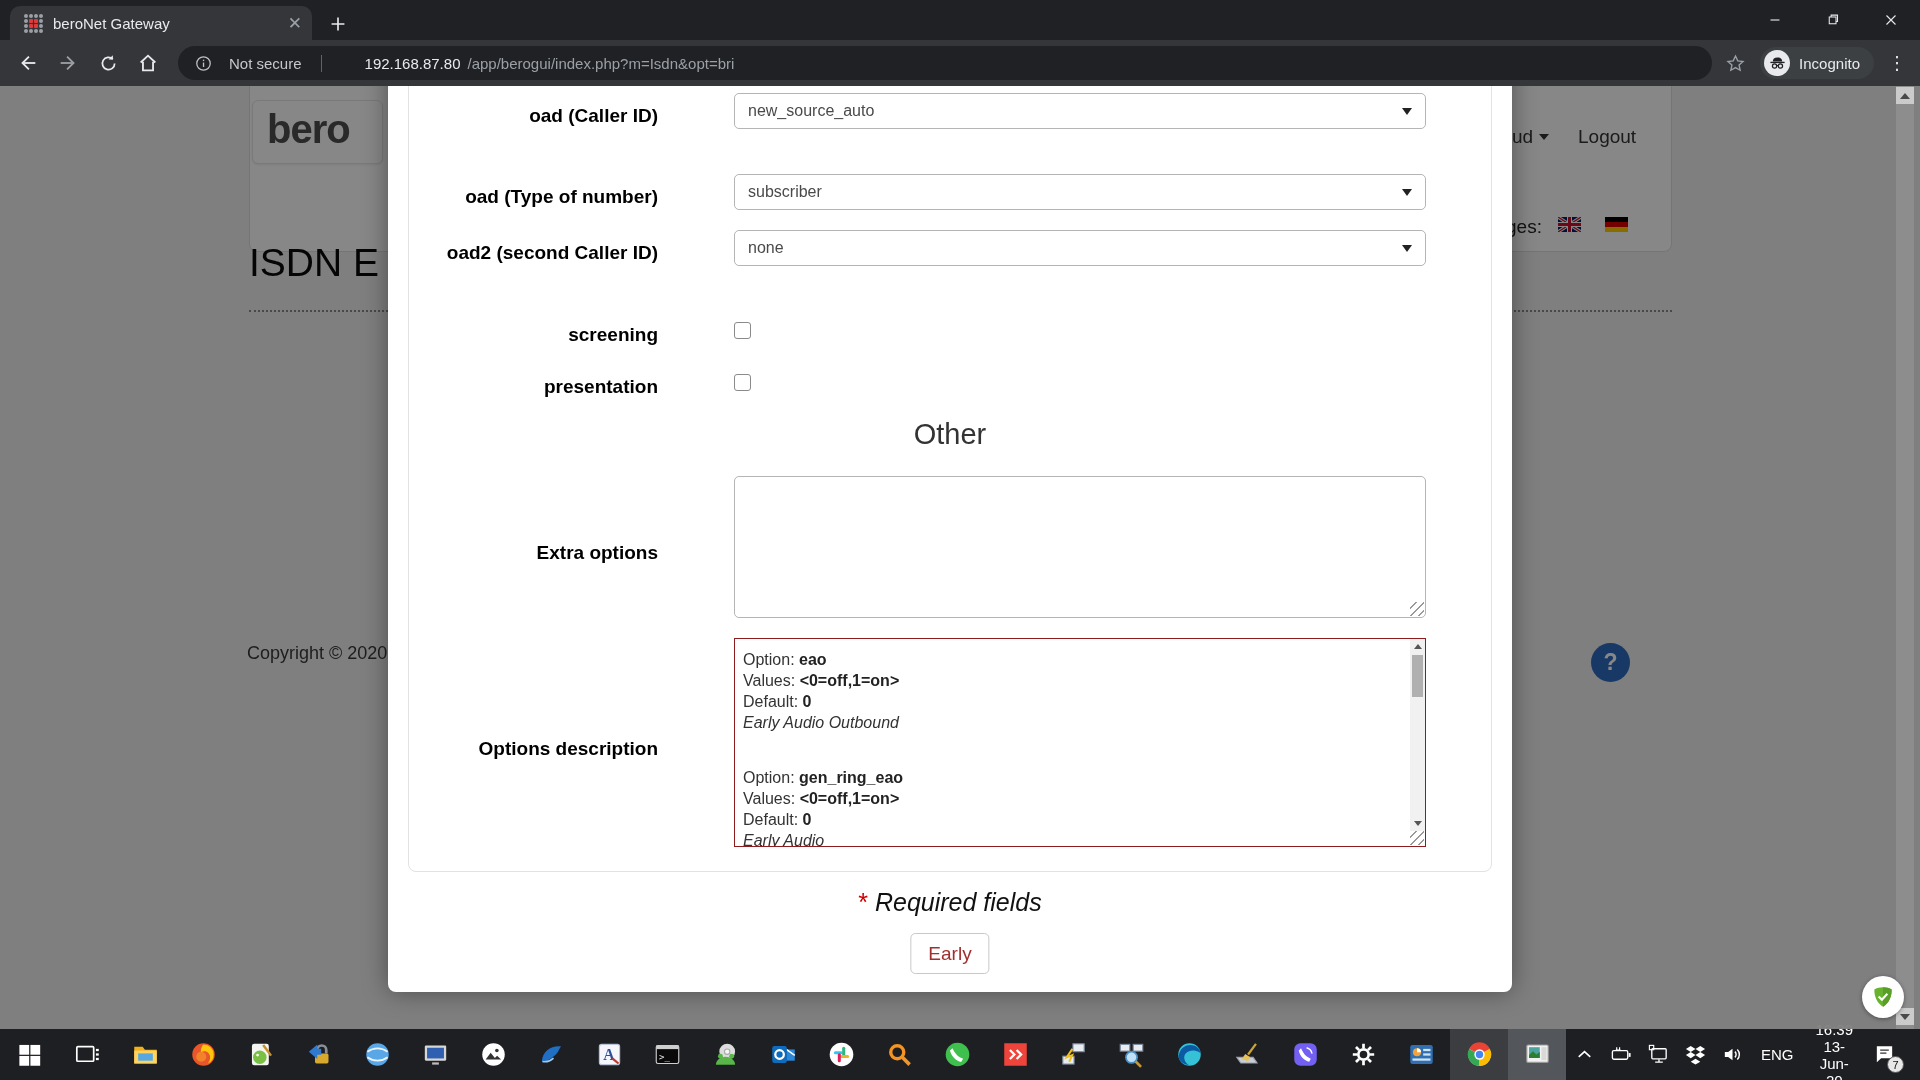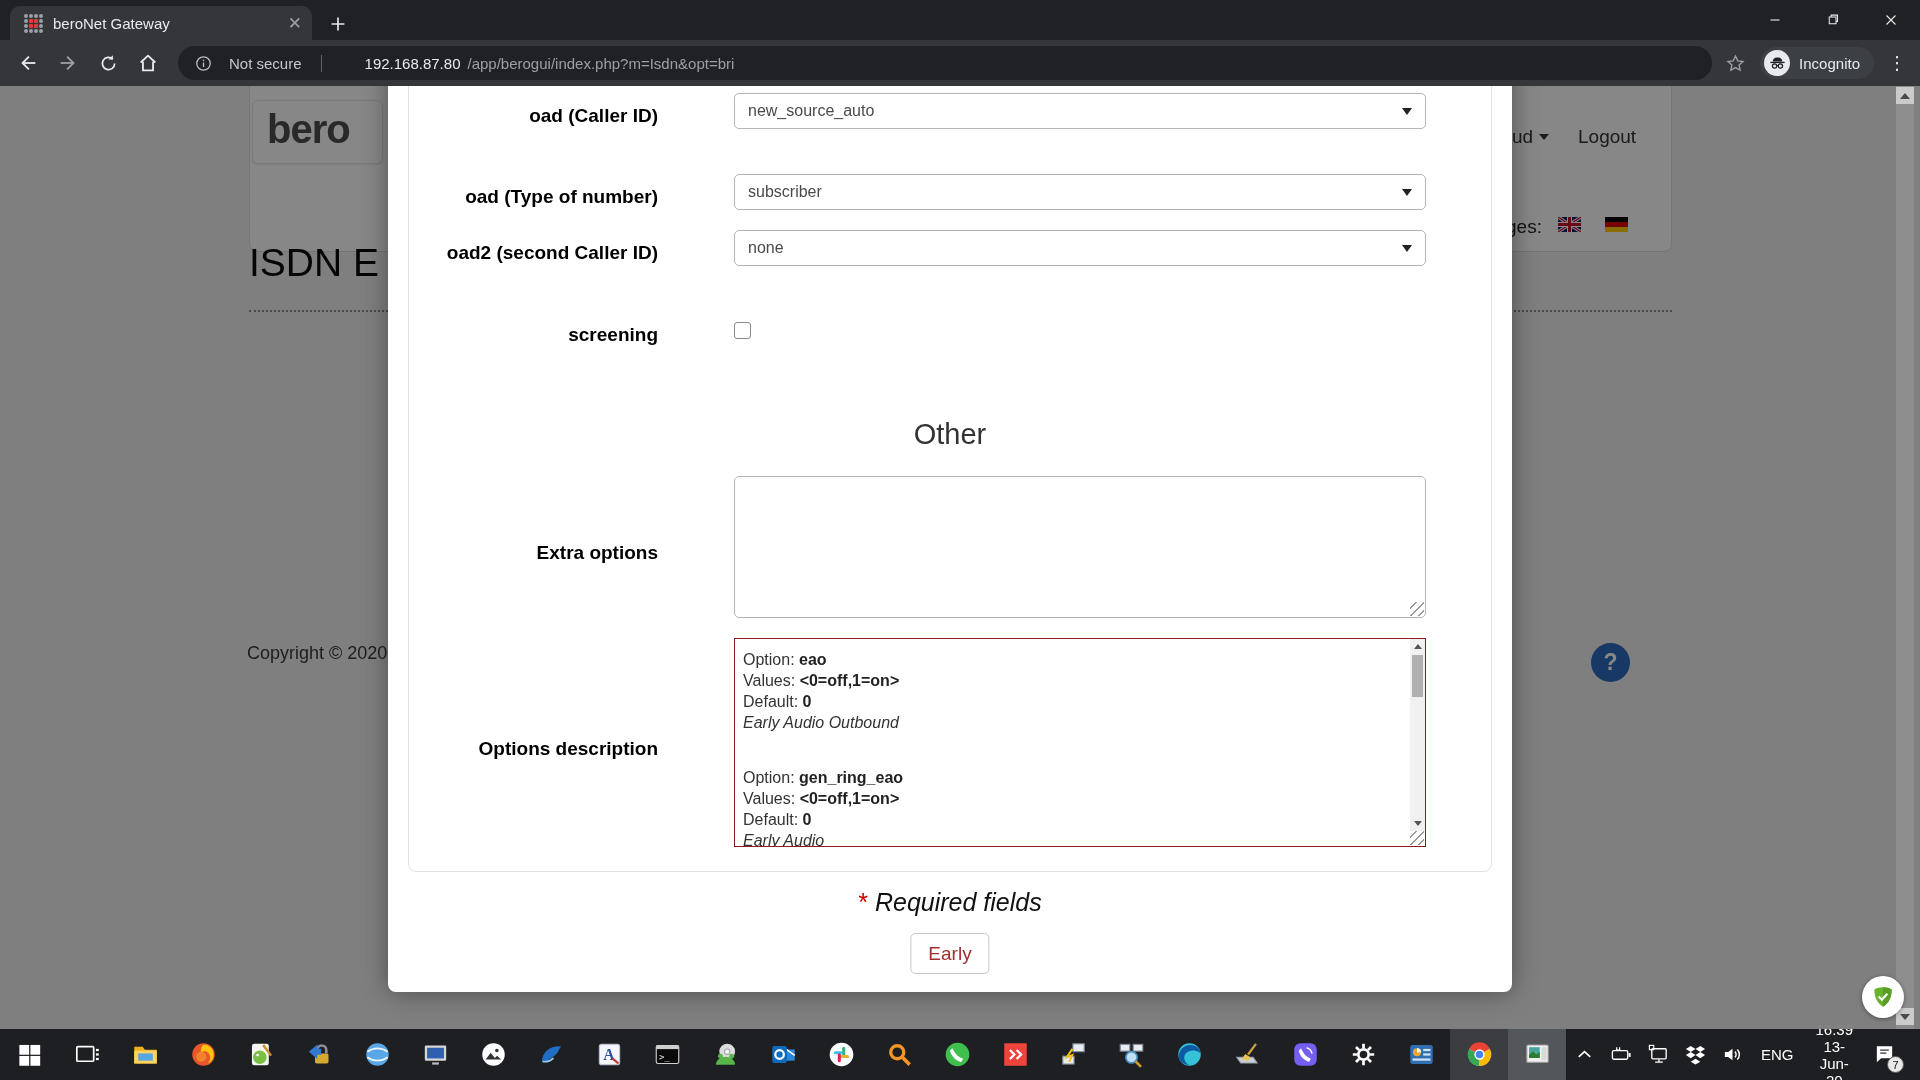--- a/index.html
+++ b/index.html
@@ -334,20 +334,24 @@
           <span>none</span>
           <span class="sel-caret"></span>
         </div>
       </div>
 
       <div class="frow" id="row-screening">
         <label>screening</label>
         <span class="checkbox"></span>
       </div>
 
+      <div class="frow" id="row-presentation">
+        <label>presentation</label>
+        <span class="checkbox"></span>
+      </div>
 
       <div id="other-heading">Other</div>
 
       <div class="frow" id="row-extra">
         <label>Extra options</label>
         <div id="extra-ta">
           <span class="grip"></span>
         </div>
       </div>
 

